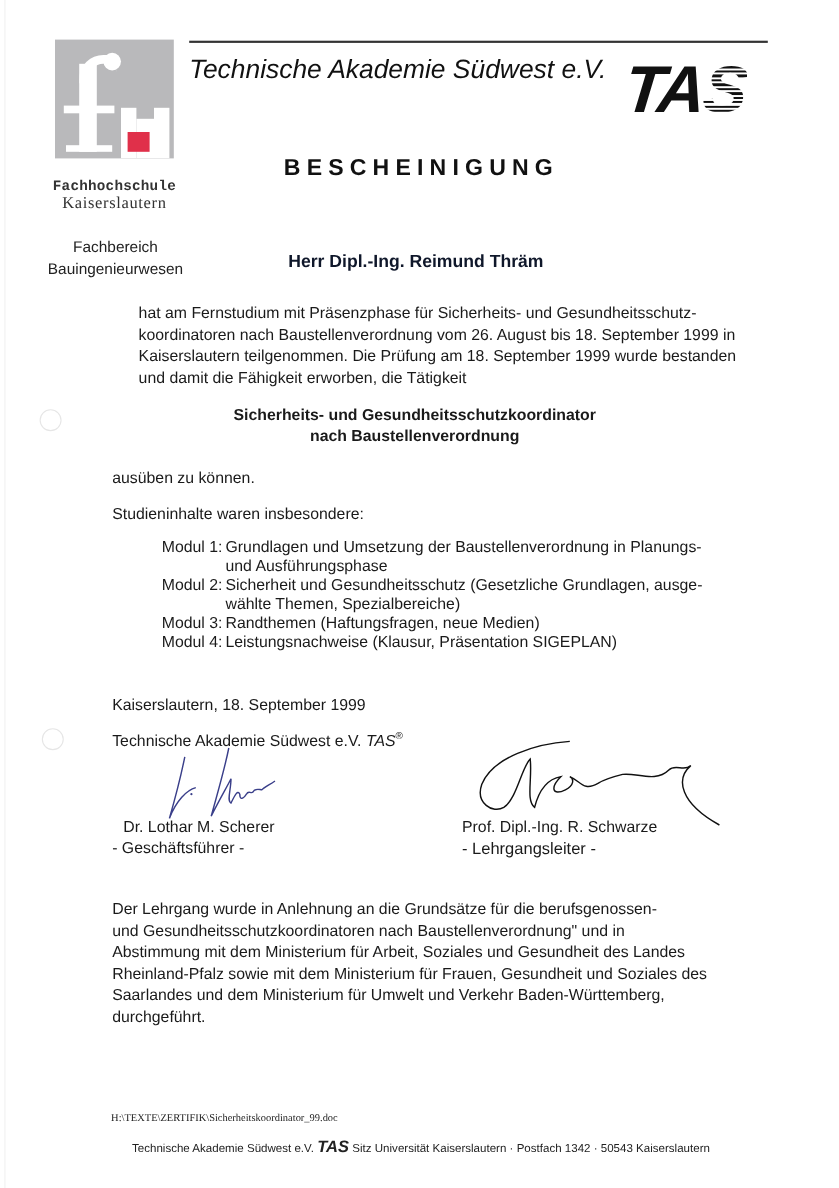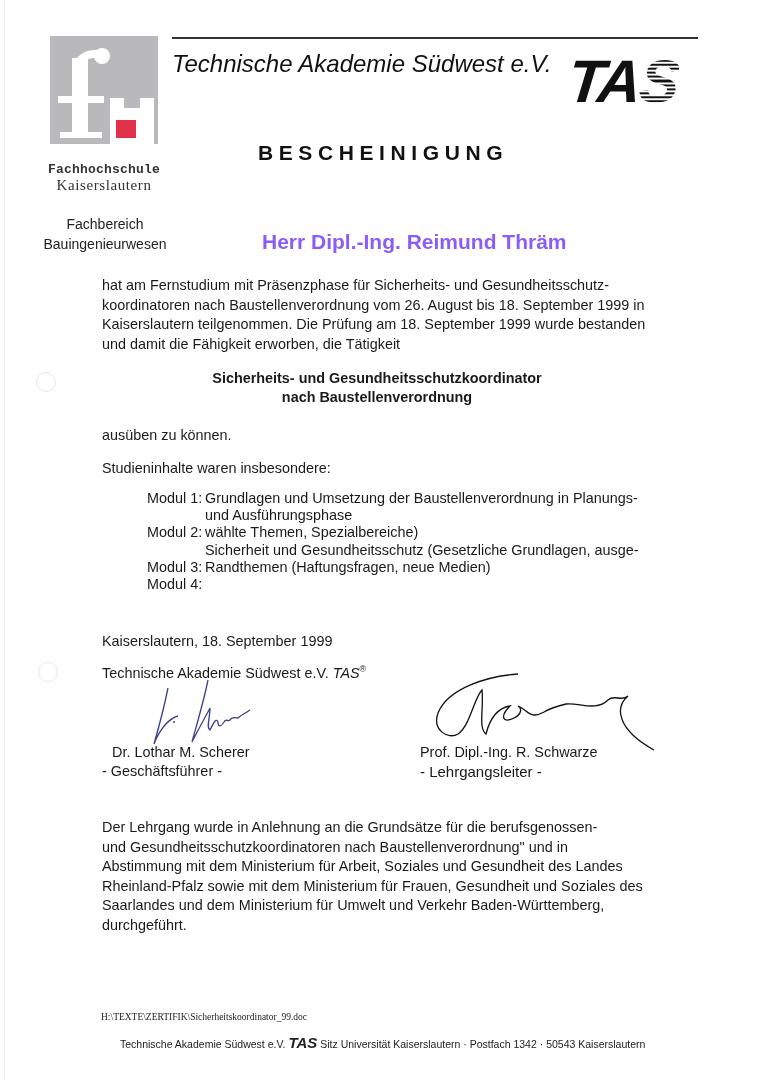--- a/index.html
+++ b/index.html
@@ -23,25 +23,25 @@
   .fh-name2 { left:44px; top:177px; width:120px; text-align:center; font-family:"Liberation Serif", serif; font-weight:normal; font-size:15px; color:#333; letter-spacing:0.6px; }
   .fb1 { left:30px; top:216px; width:150px; text-align:center; font-size:14px; color:#222; }
   .fb2 { left:20px; top:236px; width:170px; text-align:center; font-size:14px; color:#222; }
 
   .top-rule { left:172px; top:37px; width:526px; height:1.5px; background:#333; }
   .tas-org { left:172px; top:50px; font-size:24px; font-style:italic; color:#111; }
   .tas-logo { left:568px; top:52px; font-family:"Liberation Sans", sans-serif; font-weight:bold; font-style:italic; font-size:60px; line-height:60px; letter-spacing:-2px; color:#111; transform:skewX(-6deg); }
   .tas-logo .s { background:repeating-linear-gradient(to bottom, #111 0px, #111 2px, #fff 2px, #fff 4px); -webkit-background-clip:text; background-clip:text; color:transparent; }
 
   .title { left:258px; top:141px; font-size:21px; font-weight:bold; letter-spacing:5.6px; color:#111; }
-  .recipient { left:262px; top:230px; font-size:21px; font-weight:bold; color:#8b5cf6; }
+  .recipient { left:262px; top:230px; font-size:16px; font-weight:bold; color:#0f172a; }
 
   .body-text { left:102px; font-size:14.4px; line-height:19.5px; color:#1a1a1a; }
   .justify { text-align:justify; text-align-last:left; }
-  .para1 { top:276px; width:550px; }
+  .para1 { top:276px; width:550px;margin-left:24px; }
   .role { left:102px; top:369px; width:550px; text-align:center; font-weight:bold; font-size:14.4px; line-height:19px; }
   .aus { top:426px; }
   .stud { top:459px; }
   .modules { left:147px; top:490px; width:520px; font-size:14.4px; line-height:17.2px; }
   .module { display:flex; }
   .module .lbl { width:58px; flex:none; }
   .module .txt { flex:1; }
 
   .place-date { top:632px; }
   .org-line { top:660px; }
@@ -110,30 +110,31 @@
   <div class="module">
     <span class="lbl">Modul 1:</span>
     <span class="txt">
         <div>Grundlagen und Umsetzung der Baustellenverordnung in Planungs-</div>
         <div>und Ausführungsphase</div>
       </span>
   </div>
   <div class="module">
     <span class="lbl">Modul 2:</span>
     <span class="txt">
+        <div>Sicherheit und Gesundheitsschutz (Gesetzliche Grundlagen, ausge-</div>
         <div>wählte Themen, Spezialbereiche)</div>
-        <div>Sicherheit und Gesundheitsschutz (Gesetzliche Grundlagen, ausge-</div>
       </span>
   </div>
   <div class="module">
     <span class="lbl">Modul 3:</span>
     <span class="txt">Randthemen (Haftungsfragen, neue Medien)</span>
   </div>
   <div class="module">
     <span class="lbl">Modul 4:</span>
+    <span class="txt">Leistungsnachweise (Klausur, Präsentation SIGEPLAN)</span>
   </div>
 </div>
 
 <div class="abs body-text place-date">Kaiserslautern, 18. September 1999</div>
 <div class="abs body-text org-line">
   <span>Technische Akademie Südwest e.V.</span> <i>TAS</i><sup>®</sup>
 </div>
 
 <svg class="abs sig1" width="130" height="70" viewBox="0 0 130 70">
   <path d="M28 10 C24 30,20 45,14 66 M14 66 C20 50,30 40,38 38" stroke="#3a3f8a" stroke-width="1.3" fill="none"></path>

